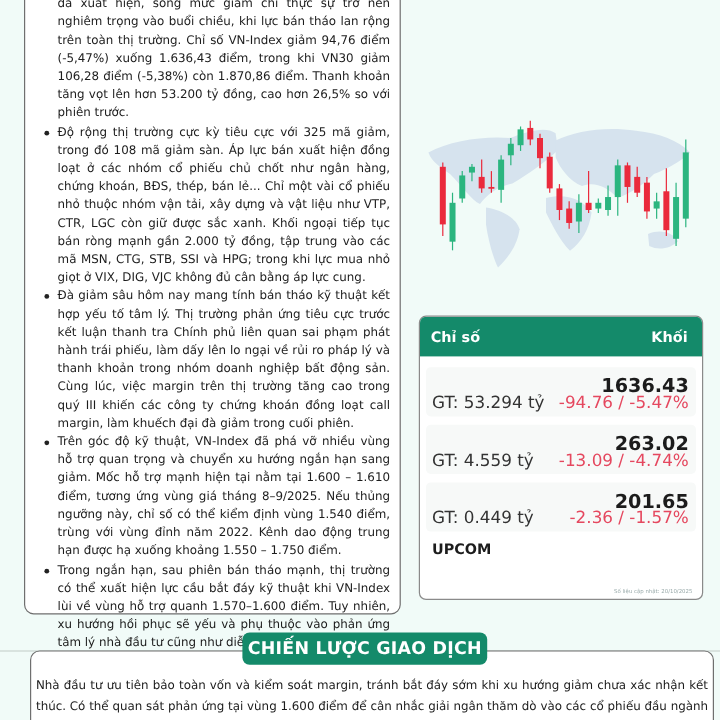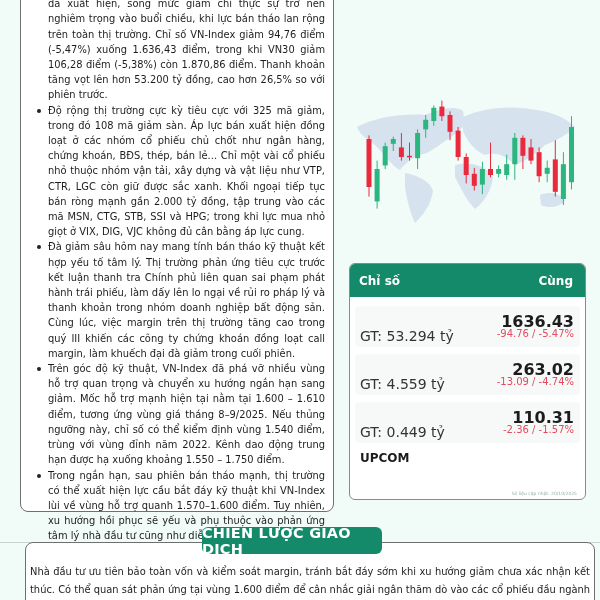--- a/index.html
+++ b/index.html
@@ -42,34 +42,34 @@
     padding: 0 12px 0 9px; font-weight: bold; font-size: 12px; gap: 28px;
   }
   .index-rows { padding: 2px 5px 0 5px; }
   .index-row {
     background: #f7f9f8; border-radius: 4px; margin-top: 7px; height: 41px;
     padding: 6px 5px 0 5px; box-sizing: border-box; position: relative;
   }
   .index-row .name { font-weight: bold; font-size: 12px; position: absolute; left: 5px; top: 6px; margin-top: 43px; }
   .index-row .value { font-weight: bold; font-size: 16px; position: absolute; right: 6px; top: 6px; }
   .index-row .gt { font-size: 14px; position: absolute; left: 5px; top: 22px; color: #333; }
-  .index-row .chg { font-size: 10px; position: absolute; right: 6px; top: 22px; color: #e5485f; }
+  .index-row .chg { font-size: 14px; position: absolute; right: 6px; top: 22px; color: #e5485f; }
   .updated {
     position: absolute; right: 8px; bottom: 3px; font-size: 4.5px; color: #9aa;
   }
 
   .strategy-line {
     position: absolute; left: 0; right: 0; top: 542px; height: 1px; background: #c9d3d0;
   }
   .strategy-box {
     position: absolute; left: 25px; top: 542px; width: 570px; height: 80px;
     background: #ffffff; border: 1px solid #6f6f6f; border-radius: 8px; box-sizing: border-box;
   }
   .strategy-title {
-    position: absolute; left: 202px; top: 527px; width: 180px; height: 27px;
+    position: absolute; left: 202px; top: 527px; width: 204px; height: 27px;
     background: #148a6a; color: #fff; border-radius: 6px;
     display: flex; align-items: center; justify-content: center;
     font-weight: bold; font-size: 14.5px; letter-spacing: 0.2px;
   }
   .strategy-text {
     position: absolute; left: 30px; top: 563px; width: 560px;
     font-size: 9.9px; line-height: 17.5px; text-align: justify;
   }
 </style>
 </head>
@@ -199,38 +199,38 @@
           <line x1="226.5" x2="226.5" y1="111.2" y2="184.4" stroke="#2bb57f" stroke-width="1"></line>
           <rect x="224" width="5" y="122" height="55.19999999999999" fill="#2bb57f"></rect>
         </g>
       </g>
   </svg>
 </div>
 
 <div class="index-card">
   <div class="head">
     <span>Chỉ số</span>
-    <span>Cùng</span>
+    <span>Khối</span>
   </div>
   <div class="index-rows">
     <div class="index-row">
       <span class="name">VNINDEX</span>
       <span class="value">1636.43</span>
       <span class="gt">GT: 53.294 tỷ</span>
       <span class="chg">-94.76 / -5.47%</span>
     </div>
     <div class="index-row">
       <span class="name">HNX</span>
       <span class="value">263.02</span>
       <span class="gt">GT: 4.559 tỷ</span>
       <span class="chg">-13.09 / -4.74%</span>
     </div>
     <div class="index-row">
       <span class="name">UPCOM</span>
-      <span class="value">110.31</span>
+      <span class="value">201.65</span>
       <span class="gt">GT: 0.449 tỷ</span>
       <span class="chg">-2.36 / -1.57%</span>
     </div>
   </div>
   <div class="updated">Số liệu cập nhật: 20/10/2025</div>
 </div>
 
 <div class="strategy-line"></div>
 <div class="strategy-box"></div>
 <div class="strategy-title">CHIẾN LƯỢC GIAO DỊCH</div>

